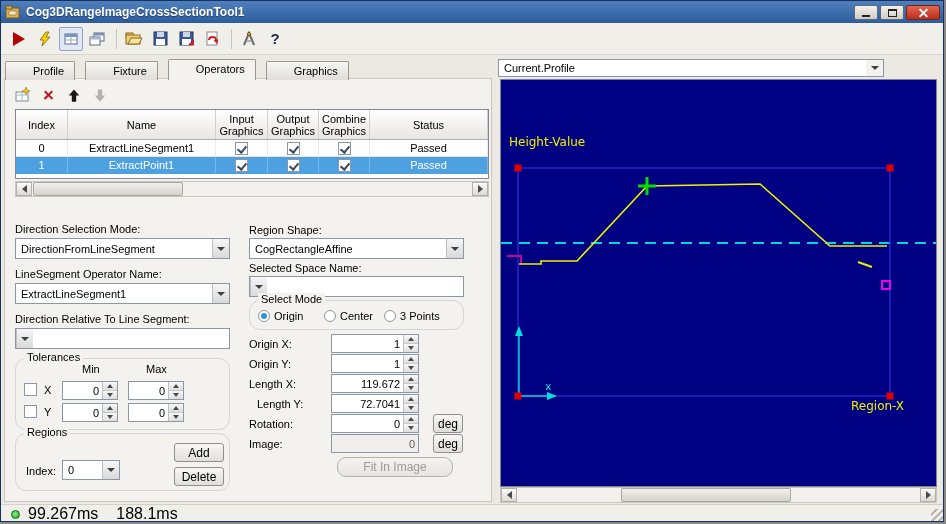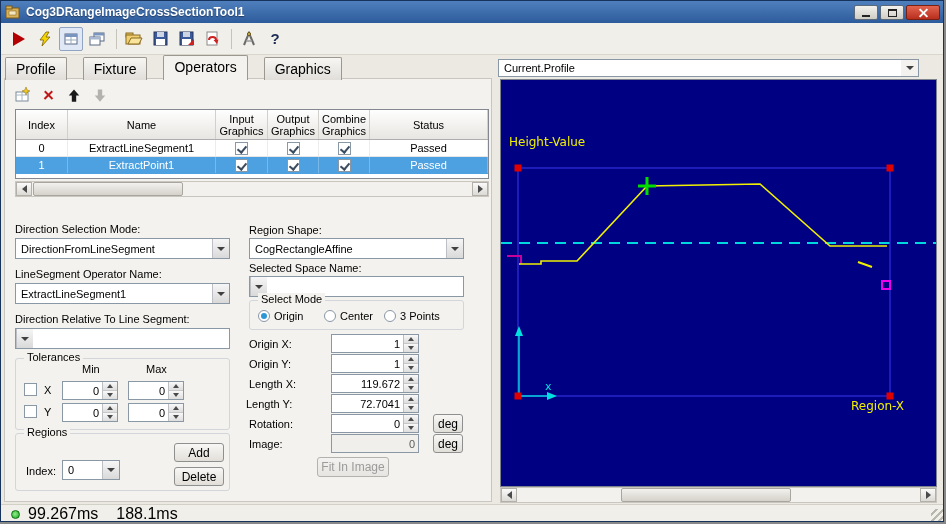--- a/index.html
+++ b/index.html
@@ -39,21 +39,21 @@
     display: flex; align-items: center; padding-left: 6px;
   }
   .tbtn { width: 24px; height: 24px; display: flex; align-items: center; justify-content: center; margin-right: 2px; }
   .tbtn.pressed { border: 1px solid #90a4c4; background: #dfe8f4; border-radius: 2px; }
   .tsep { width: 1px; height: 20px; background: #c6c3bb; margin: 0 5px; }
   .tri-run { width: 0; height: 0; border-top: 7px solid transparent; border-bottom: 7px solid transparent; border-left: 12px solid #b40000; }
   .help-q { font-size: 15px; font-weight: bold; color: #1c2c54; }
   
   .tabstrip { position: absolute; left: 4px; top: 58px; height: 20px; display: flex; align-items: flex-end; z-index: 3; }
   .tab {
-    padding: 3px 10px 3px 10px; margin-right: 16px; font-size: 14px;
+    padding: 3px 10px 3px 27px; margin-right: 10px; font-size: 11px;
     border: 1px solid #9b9890; border-bottom: none; border-radius: 2px 2px 0 0;
     background: linear-gradient(#f7f6f3, #e1deda); position: relative; top: 1px;
   }
   .tab.active { background: #f4f2ee; padding-bottom: 5px; top: 1px; z-index: 4; }
   .tabpage {
     position: absolute; left: 3px; top: 77px; width: 488px; height: 424px;
     border: 1px solid #c9c6c0; background: #f4f2ee;
   }
   
   .mini-toolbar { position: absolute; left: 12px; top: 84px; height: 20px; display: flex; gap: 8px; align-items: center; }
@@ -93,21 +93,21 @@
   .spin-val { flex: 1; text-align: right; padding: 3px 3px 0 3px; font-size: 11px; }
   .spin-btns { width: 15px; display: flex; flex-direction: column; border-left: 1px solid #bcc0c4; }
   .sbb { flex: 1; background: linear-gradient(#f8f8f8, #dedede); display: flex; align-items: center; justify-content: center; }
   .sbb.up { border-bottom: 1px solid #c8c8c8; }
   .tri-u { width: 0; height: 0; border-left: 3px solid transparent; border-right: 3px solid transparent; border-bottom: 4px solid #4a4a4a; }
   .tri-d { width: 0; height: 0; border-left: 3px solid transparent; border-right: 3px solid transparent; border-top: 4px solid #4a4a4a; }
   .spin.disabled { background: #f0efec; }
   .spin.disabled .spin-val { color: #5c5c5c; }
   .btn { position: absolute; background: linear-gradient(#f8f7f5, #e2dfd9); border: 1px solid #8e8f8f; border-radius: 3px; font-size: 12px; display: flex; align-items: center; justify-content: center; }
   .btn.disabled { color: #9b9b9b; background: linear-gradient(#f3f2f0, #e7e5e1); border-color: #b3b3ae; }
-  .gbox { position: absolute; border: 1px solid #d2d5d9; border-radius: 3px; }
+  .gbox { position: absolute; border: 1px solid #d2d5d9; border-radius: 11px; }
   .gbox-title { position: absolute; top: -8px; left: 8px; background: #f4f2ee; padding: 0 3px; font-size: 11px; }
   .radio { width: 12px; height: 12px; border-radius: 50%; border: 1px solid #8a97a4; background: #fff; display: inline-block; }
   .radio.sel::after { content: ""; display: block; width: 6px; height: 6px; margin: 2px; border-radius: 50%; background: #2f96d6; }
   .rlabel { font-size: 11px; margin-left: 4px; }
   .radio-item { position: absolute; display: flex; align-items: center; }
   
   .display-wrap { position: absolute; left: 499px; top: 78px; width: 437px; height: 408px; border: 1px solid #7d838c; }
   .display-wrap svg { display: block; }
   
   .statusbar { position: absolute; left: 0; top: 503px; width: 944px; height: 19px; background: #f1efe9; border-top: 1px solid #d3d0c8; display: flex; align-items: center; }
@@ -443,21 +443,21 @@
     <span class="spin-btns">
         <span class="sbb up">
           <i class="tri-u"></i>
         </span>
         <span class="sbb">
           <i class="tri-d"></i>
         </span>
       </span>
   </div>
 
-  <span class="lbl" style="left:245px;top:397px;">Length Y:</span>
+  <span class="lbl" style="left:256px;top:397px;">Length Y:</span>
   <div class="spin" style="left:330px;top:393px;width:88px;">
     <span class="spin-val">72.7041</span>
     <span class="spin-btns">
         <span class="sbb up">
           <i class="tri-u"></i>
         </span>
         <span class="sbb">
           <i class="tri-d"></i>
         </span>
       </span>
@@ -476,23 +476,23 @@
       </span>
   </div>
   <span class="btn" style="left:432px;top:413px;width:30px;height:19px;">deg</span>
 
   <span class="lbl" style="left:248px;top:437px;">Image:</span>
   <div class="spin disabled" style="left:330px;top:433px;width:88px;">
     <span class="spin-val">0</span>
   </div>
   <span class="btn" style="left:432px;top:433px;width:30px;height:19px;">deg</span>
 
-  <span class="btn disabled" style="left:316px;top:456px;width:72px;height:20px;">Fit In Image</span>
-
-  <div class="combo" style="left:497px;top:58px;width:421px;height:18px;">
+  <span class="btn disabled" style="left:336px;top:456px;width:116px;height:20px;border-radius:9px;">Fit In Image</span>
+
+  <div class="combo" style="left:497px;top:58px;width:386px;height:18px;">
     <span class="combo-text">Current.Profile</span>
     <span class="combo-btn" style="background:#f4f2ee;border-left:none;">
         <span class="tri-down"></span>
       </span>
   </div>
 
   <div class="display-wrap">
     <svg width="435" height="406" viewBox="0 0 435 406">
       <rect x="0" y="0" width="435" height="406" fill="#000082"></rect>
 

